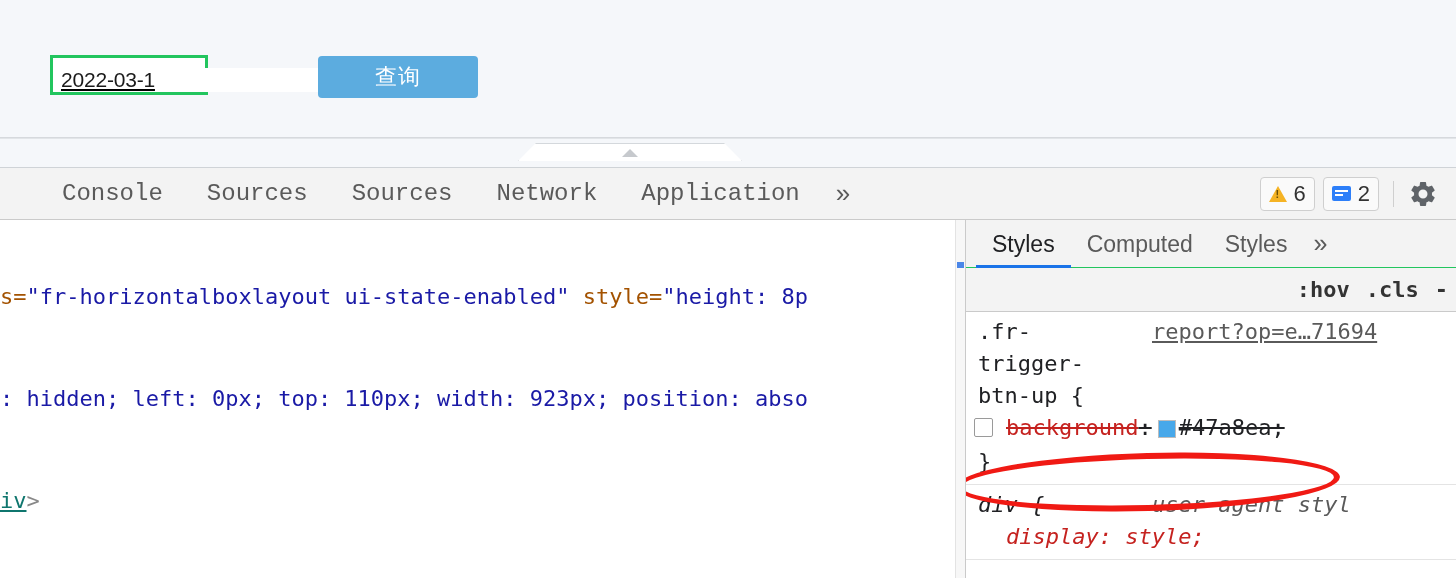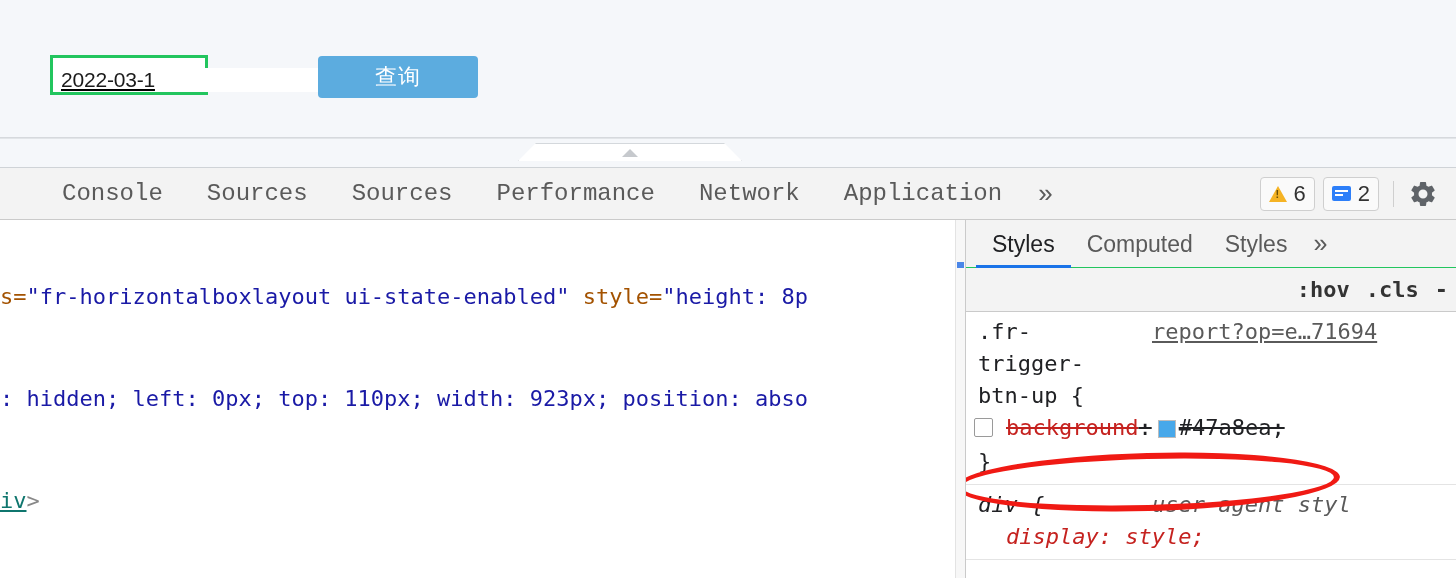--- a/index.html
+++ b/index.html
@@ -345,21 +345,20 @@
     </div>
   </div>
 
   <div class="devtools">
 
     <div class="dt-tabbar">
       <div class="dt-tabs">
         <div class="dt-tab">Console</div>
         <div class="dt-tab">Sources</div>
         <div class="dt-tab">Sources</div>
-        <div class="dt-tab">Performance</div>
         <div class="dt-tab">Network</div>
         <div class="dt-tab">Application</div>
         <div class="dt-more">»</div>
       </div>
 
       <div class="dt-right">
         <div class="badge">
           <div class="warn-tri"></div>
           <span class="cnt">6</span>
         </div>

